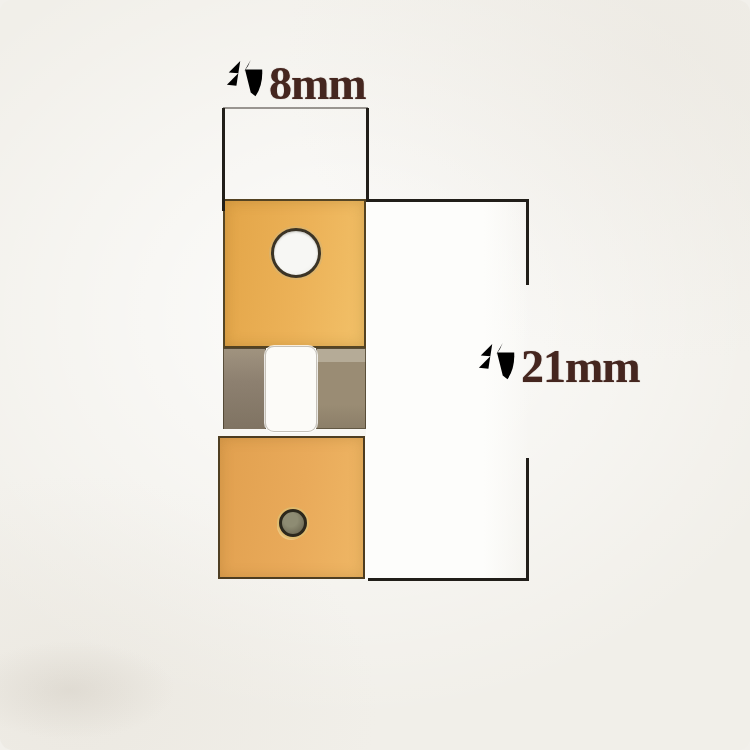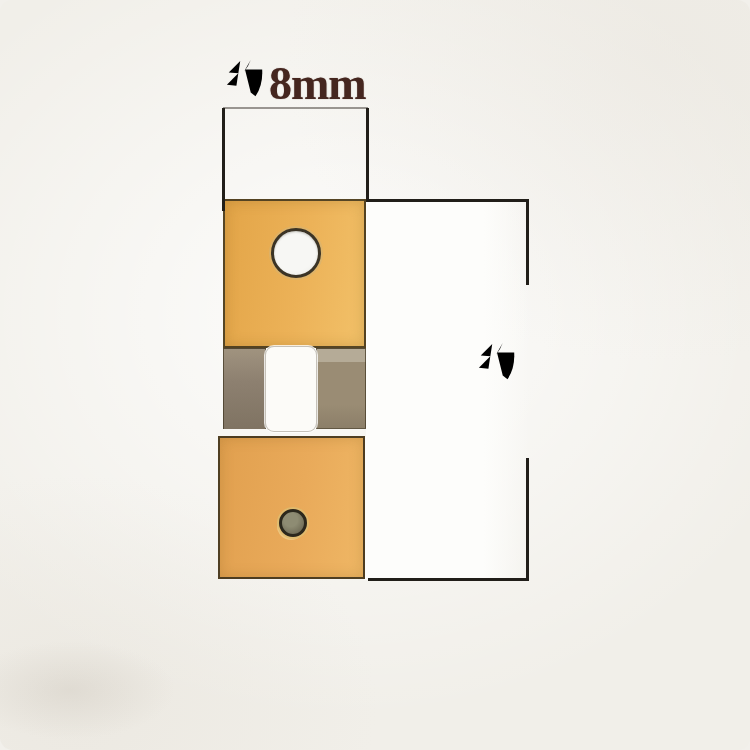--- a/index.html
+++ b/index.html
@@ -140,16 +140,17 @@
     </div>
 
     <div class="dim h-top-line"></div>
     <div class="dim h-vert-top"></div>
     <div class="dim h-vert-bot"></div>
     <div class="dim h-bot-line"></div>
     <div class="dim-label height-label" title="约21mm">
       <svg width="42" height="46" viewBox="0 0 44 48">
         <use href="#yue-glyph"></use>
       </svg>
+      <span>21mm</span>
     </div>
 
   </div>
 </div>
 
 </body></html>

